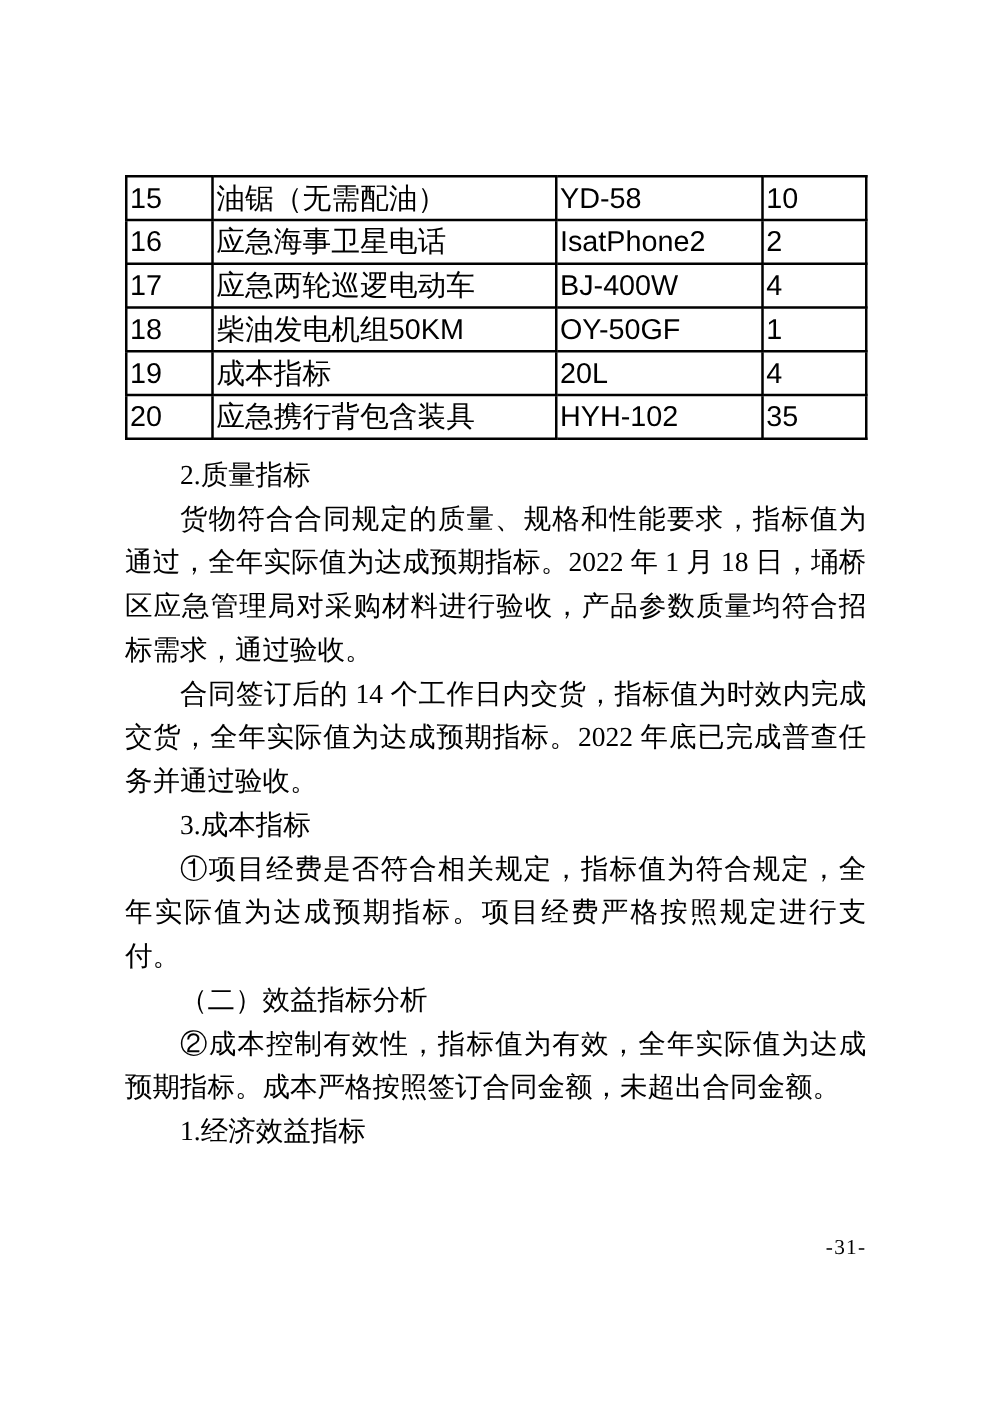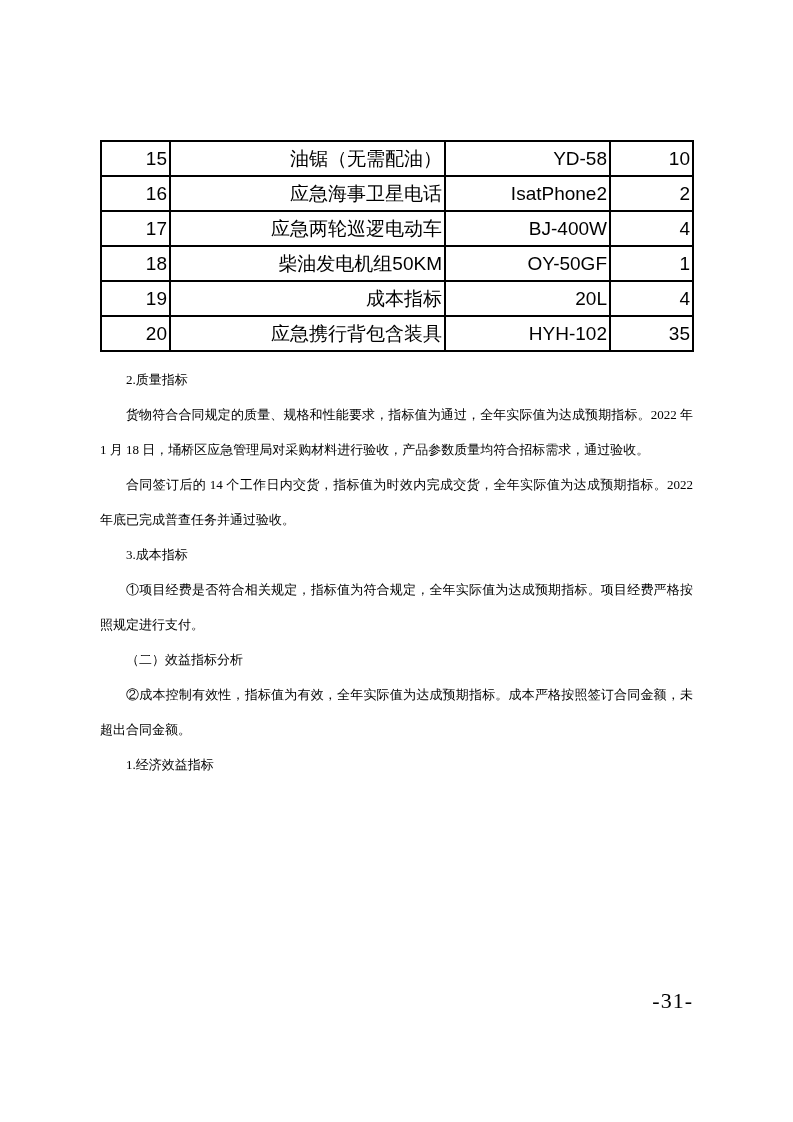--- a/index.html
+++ b/index.html
@@ -27,49 +27,49 @@
     width: 593px;
   }
   table.items {
     border-collapse: collapse;
     width: 592px;
     table-layout: fixed;
     font-family: "Liberation Sans", "DejaVu Sans", sans-serif;
   }
   table.items td {
     border: 2px solid #000000;
-    text-align: right;
+    text-align: left;
     vertical-align: middle;
     height: 33px;
-    font-size: 19px;
+    font-size: 23px;
     padding: 0 2px;
     overflow: hidden;
     white-space: nowrap;
   }
   col.col-no    { width: 69px; }
   col.col-name  { width: 275px; }
   col.col-model { width: 165px; }
   col.col-qty   { width: 83px; }
   .text-block {
     margin-top: 10px;
-    font-size: 13px;
+    font-size: 22px;
     line-height: 35px;
     text-align: justify;
     width: 593px;
   }
   .text-block p {
     margin: 0;
     padding: 0;
     text-indent: 2em;
   }
   .page-number {
     position: absolute;
     right: 100px;
     top: 988px;
-    font-size: 22px;
+    font-size: 17px;
     letter-spacing: 1px;
     font-family: "Liberation Serif", "DejaVu Serif", serif;
     margin-left: 24px;
   }
 </style>
 </head>
 <body>
 
 <div class="page">
   <div class="content">

